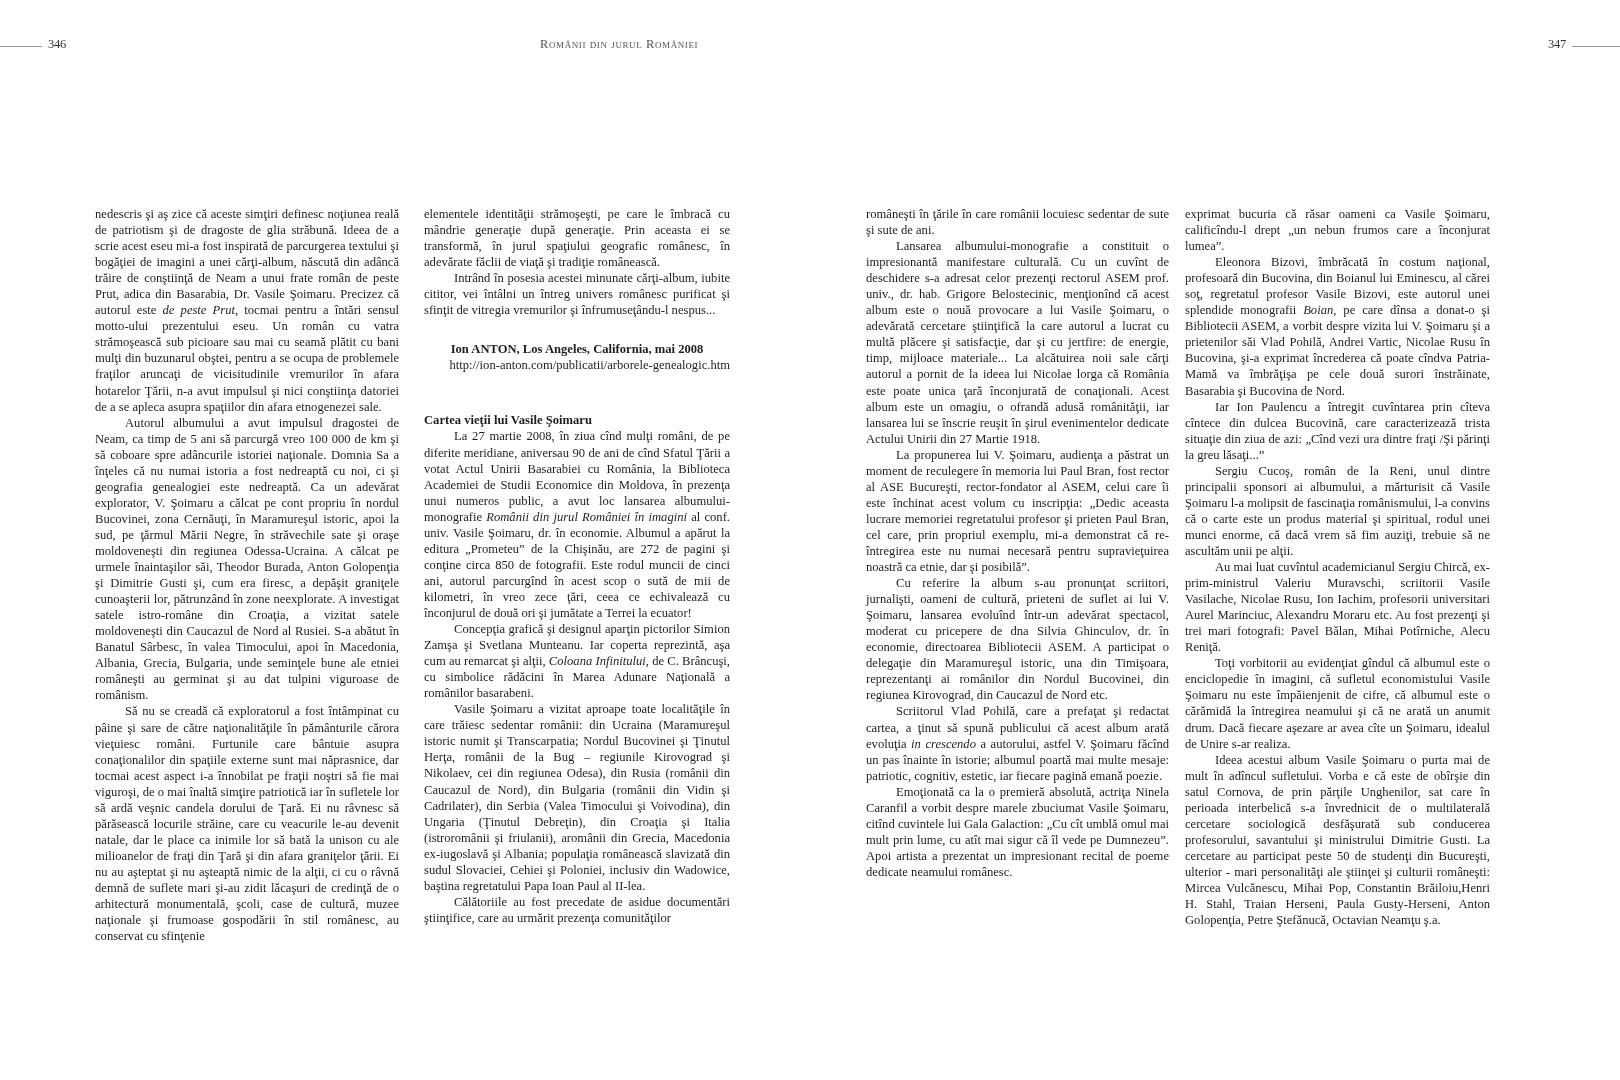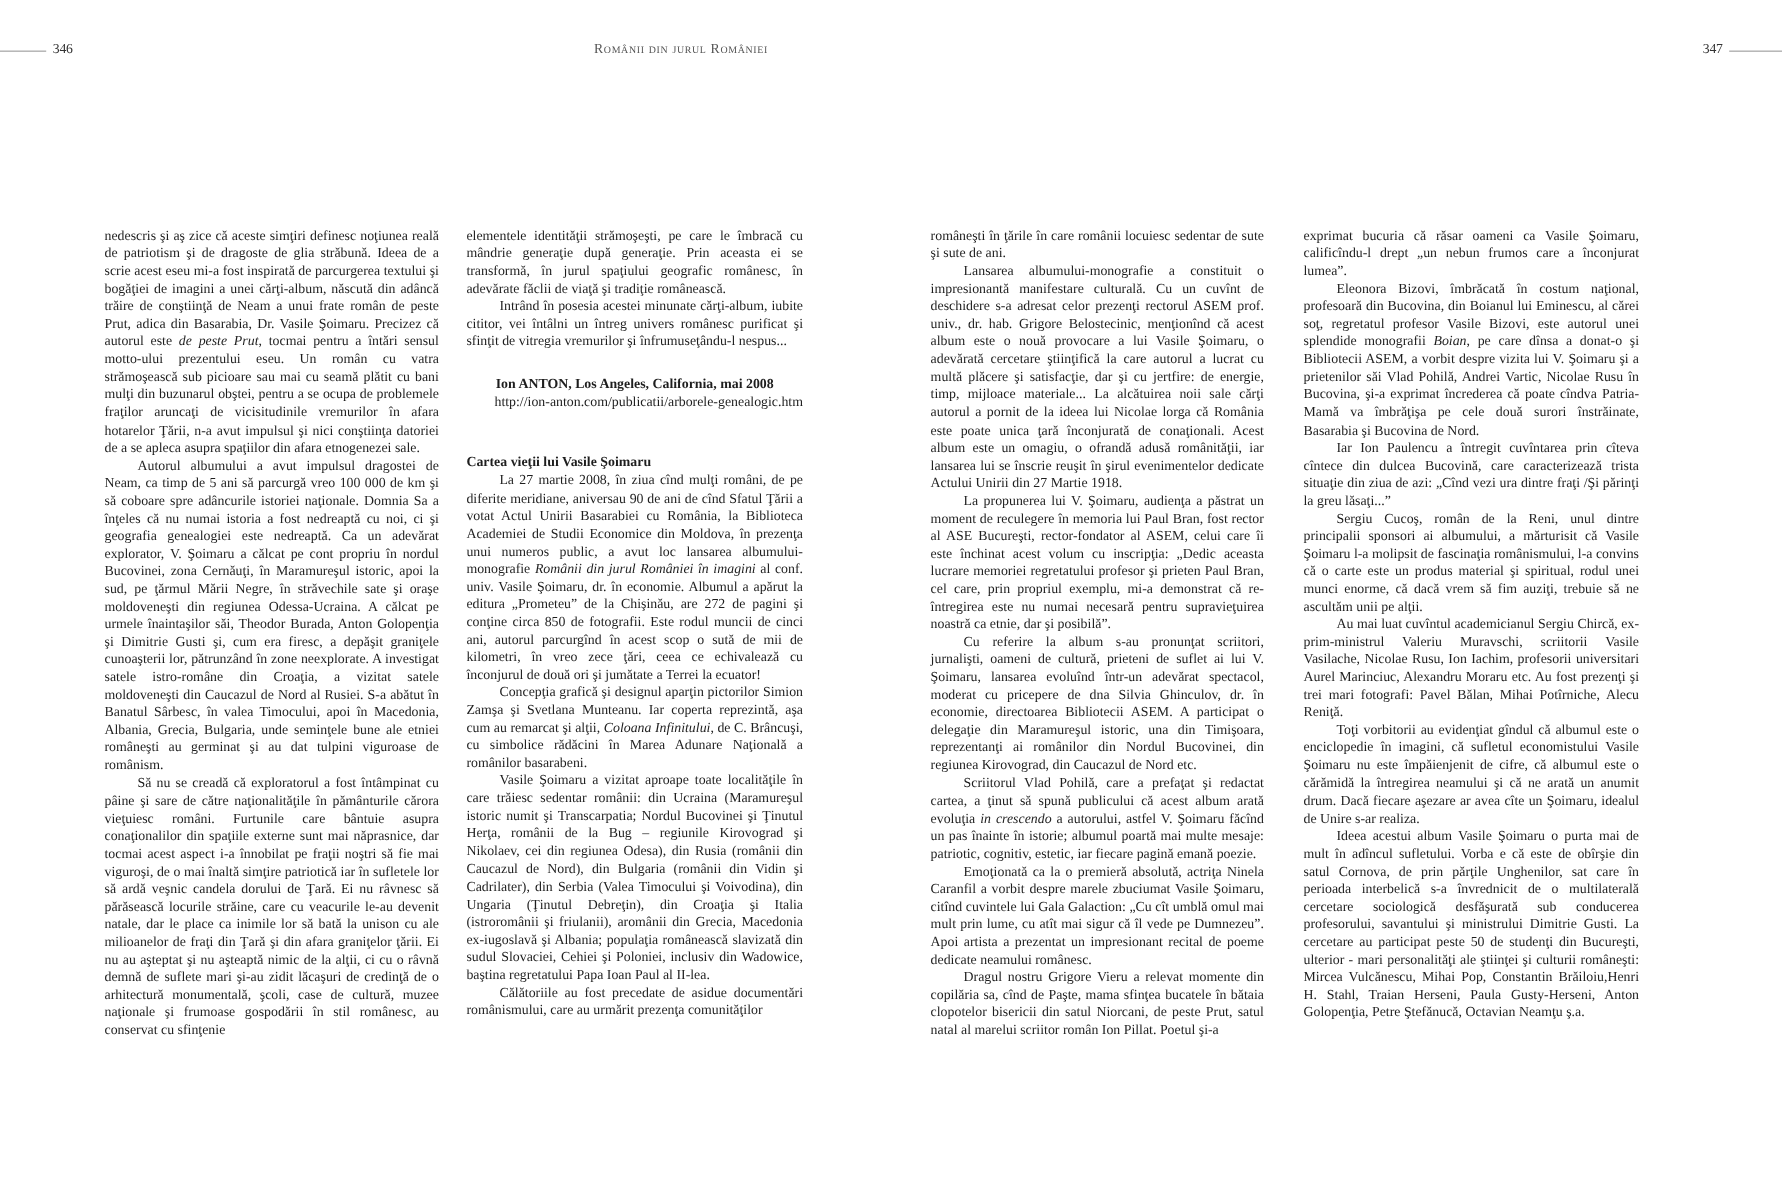--- a/index.html
+++ b/index.html
@@ -18,21 +18,21 @@
     font-size:12.5px; color:#555; font-variant:small-caps; letter-spacing:0.6px;
   }
   .col {
     position:absolute; top:206px; width:304px;
     font-size:12.6px; line-height:16.05px; text-align:justify;
   }
   .col p { margin:0; text-indent:0; hyphens:manual; }
   .col p.ind { text-indent:30px; }
   .c1 { left:95px; }
   .c2 { left:424px; width:306px; }
-  .c3 { left:846px; width:303px; }
+  .c3 { left:866px; width:303px; }
   .c4 { left:1185px; width:305px; }
   .sig { text-align:right; margin-top:23px !important; }
   .sig-name { font-weight:bold; display:block; text-align:center; }
   .sig-url { display:block; text-align:right; }
   .section-title { font-weight:bold; margin-top:39px !important; }
   i { font-style:italic; }
 </style>
 </head>
 <body>
 
@@ -57,32 +57,31 @@
     </div>
   <p class="sig">
     <span class="sig-name">Ion ANTON, Los Angeles, California, mai 2008</span>
     <span class="sig-url">http://ion-anton.com/publicatii/arborele-genealogic.htm</span>
   </p>
   <p class="section-title">Cartea vieţii lui Vasile Şoimaru</p>
   <div class="post">
       <p class="ind"><span>La 27 martie 2008, în ziua cînd mulţi români, de pe diferite meridiane, aniversau 90 de ani de cînd Sfatul Ţării a votat Actul Unirii Basarabiei cu România, la Biblioteca Academiei de Studii Economice din Moldova, în prezenţa unui numeros public, a avut loc lansarea albumului-monografie </span><i>Românii din jurul României în imagini</i><span> al conf. univ. Vasile Şoimaru, dr. în economie. Albumul a apărut la editura „Prometeu” de la Chişinău, are 272 de pagini şi conţine circa 850 de fotografii. Este rodul muncii de cinci ani, autorul parcurgînd în acest scop o sută de mii de kilometri, în vreo zece ţări, ceea ce echivalează cu înconjurul de două ori şi jumătate a Terrei la ecuator!</span></p>
       <p class="ind"><span>Concepţia grafică şi designul aparţin pictorilor Simion Zamşa şi Svetlana Munteanu. Iar coperta reprezintă, aşa cum au remarcat şi alţii, </span><i>Coloana Infinitului</i><span>, de C. Brâncuşi, cu simbolice rădăcini în Marea Adunare Naţională a românilor basarabeni.</span></p>
       <p class="ind"><span>Vasile Şoimaru a vizitat aproape toate localităţile în care trăiesc sedentar românii: din Ucraina (Maramureşul istoric numit şi Transcarpatia; Nordul Bucovinei şi Ţinutul Herţa, românii de la Bug – regiunile Kirovograd şi Nikolaev, cei din regiunea Odesa), din Rusia (românii din Caucazul de Nord), din Bulgaria (românii din Vidin şi Cadrilater), din Serbia (Valea Timocului şi Voivodina), din Ungaria (Ţinutul Debreţin), din Croaţia şi Italia (istroromânii şi friulanii), aromânii din Grecia, Macedonia ex-iugoslavă şi Albania; populaţia românească slavizată din sudul Slovaciei, Cehiei şi Poloniei, inclusiv din Wadowice, baştina regretatului Papa Ioan Paul al II-lea.</span></p>
-      <p class="ind"><span>Călătoriile au fost precedate de asidue documentări românismului, care au urmărit prezenţa comunităţilor</span></p>
+      <p class="ind"><span>Călătoriile au fost precedate de asidue documentări ştiinţifice, care au urmărit prezenţa comunităţilor</span></p>
     </div>
 </div>
 
 <div class="col c3">
     <p class=""><span>româneşti în ţările în care românii locuiesc sedentar de sute şi sute de ani.</span></p>
     <p class="ind"><span>Lansarea albumului-monografie a constituit o impresionantă manifestare culturală. Cu un cuvînt de deschidere s-a adresat celor prezenţi rectorul ASEM prof. univ., dr. hab. Grigore Belostecinic, menţionînd că acest album este o nouă provocare a lui Vasile Şoimaru, o adevărată cercetare ştiinţifică la care autorul a lucrat cu multă plăcere şi satisfacţie, dar şi cu jertfire: de energie, timp, mijloace materiale... La alcătuirea noii sale cărţi autorul a pornit de la ideea lui Nicolae lorga că România este poate unica ţară înconjurată de conaţionali. Acest album este un omagiu, o ofrandă adusă românităţii, iar lansarea lui se înscrie reuşit în şirul evenimentelor dedicate Actului Unirii din 27 Martie 1918.</span></p>
     <p class="ind"><span>La propunerea lui V. Şoimaru, audienţa a păstrat un moment de reculegere în memoria lui Paul Bran, fost rector al ASE Bucureşti, rector-fondator al ASEM, celui care îi este închinat acest volum cu inscripţia: „Dedic aceasta lucrare memoriei regretatului profesor şi prieten Paul Bran, cel care, prin propriul exemplu, mi-a demonstrat că re-întregirea este nu numai necesară pentru supravieţuirea noastră ca etnie, dar şi posibilă”.</span></p>
     <p class="ind"><span>Cu referire la album s-au pronunţat scriitori, jurnalişti, oameni de cultură, prieteni de suflet ai lui V. Şoimaru, lansarea evoluînd într-un adevărat spectacol, moderat cu pricepere de dna Silvia Ghinculov, dr. în economie, directoarea Bibliotecii ASEM. A participat o delegaţie din Maramureşul istoric, una din Timişoara, reprezentanţi ai românilor din Nordul Bucovinei, din regiunea Kirovograd, din Caucazul de Nord etc.</span></p>
     <p class="ind"><span>Scriitorul Vlad Pohilă, care a prefaţat şi redactat cartea, a ţinut să spună publicului că acest album arată evoluţia </span><i>in crescendo</i><span> a autorului, astfel V. Şoimaru făcînd un pas înainte în istorie; albumul poartă mai multe mesaje: patriotic, cognitiv, estetic, iar fiecare pagină emană poezie.</span></p>
     <p class="ind"><span>Emoţionată ca la o premieră absolută, actriţa Ninela Caranfil a vorbit despre marele zbuciumat Vasile Şoimaru, citînd cuvintele lui Gala Galaction: „Cu cît umblă omul mai mult prin lume, cu atît mai sigur că îl vede pe Dumnezeu”. Apoi artista a prezentat un impresionant recital de poeme dedicate neamului românesc.</span></p>
-    <p class="ind"><span>Dragul nostru Grigore Vieru a relevat momente din copilăria sa, cînd de Paşte, mama sfinţea bucatele în bătaia clopotelor bisericii din satul Niorcani, de peste Prut, satul natal al marelui scriitor român Ion Pillat. Poetul şi-a</span></p>
   </div>
 
 <div class="col c4">
     <p class=""><span>exprimat bucuria că răsar oameni ca Vasile Şoimaru, calificîndu-l drept „un nebun frumos care a înconjurat lumea”.</span></p>
     <p class="ind"><span>Eleonora Bizovi, îmbrăcată în costum naţional, profesoară din Bucovina, din Boianul lui Eminescu, al cărei soţ, regretatul profesor Vasile Bizovi, este autorul unei splendide monografii </span><i>Boian</i><span>, pe care dînsa a donat-o şi Bibliotecii ASEM, a vorbit despre vizita lui V. Şoimaru şi a prietenilor săi Vlad Pohilă, Andrei Vartic, Nicolae Rusu în Bucovina, şi-a exprimat încrederea că poate cîndva Patria-Mamă va îmbrăţişa pe cele două surori înstrăinate, Basarabia şi Bucovina de Nord.</span></p>
     <p class="ind"><span>Iar Ion Paulencu a întregit cuvîntarea prin cîteva cîntece din dulcea Bucovină, care caracterizează trista situaţie din ziua de azi: „Cînd vezi ura dintre fraţi /Şi părinţi la greu lăsaţi...”</span></p>
     <p class="ind"><span>Sergiu Cucoş, român de la Reni, unul dintre principalii sponsori ai albumului, a mărturisit că Vasile Şoimaru l-a molipsit de fascinaţia românismului, l-a convins că o carte este un produs material şi spiritual, rodul unei munci enorme, că dacă vrem să fim auziţi, trebuie să ne ascultăm unii pe alţii.</span></p>
     <p class="ind"><span>Au mai luat cuvîntul academicianul Sergiu Chircă, ex-prim-ministrul Valeriu Muravschi, scriitorii Vasile Vasilache, Nicolae Rusu, Ion Iachim, profesorii universitari Aurel Marinciuc, Alexandru Moraru etc. Au fost prezenţi şi trei mari fotografi: Pavel Bălan, Mihai Potîrniche, Alecu Reniţă.</span></p>
     <p class="ind"><span>Toţi vorbitorii au evidenţiat gîndul că albumul este o enciclopedie în imagini, că sufletul economistului Vasile Şoimaru nu este împăienjenit de cifre, că albumul este o cărămidă la întregirea neamului şi că ne arată un anumit drum. Dacă fiecare aşezare ar avea cîte un Şoimaru, idealul de Unire s-ar realiza.</span></p>
     <p class="ind"><span>Ideea acestui album Vasile Şoimaru o purta mai de mult în adîncul sufletului. Vorba e că este de obîrşie din satul Cornova, de prin părţile Unghenilor, sat care în perioada interbelică s-a învrednicit de o multilaterală cercetare sociologică desfăşurată sub conducerea profesorului, savantului şi ministrului Dimitrie Gusti. La cercetare au participat peste 50 de studenţi din Bucureşti, ulterior - mari personalităţi ale ştiinţei şi culturii româneşti: Mircea Vulcănescu, Mihai Pop, Constantin Brăiloiu,Henri H. Stahl, Traian Herseni, Paula Gusty-Herseni, Anton Golopenţia, Petre Ştefănucă, Octavian Neamţu ş.a.</span></p>

